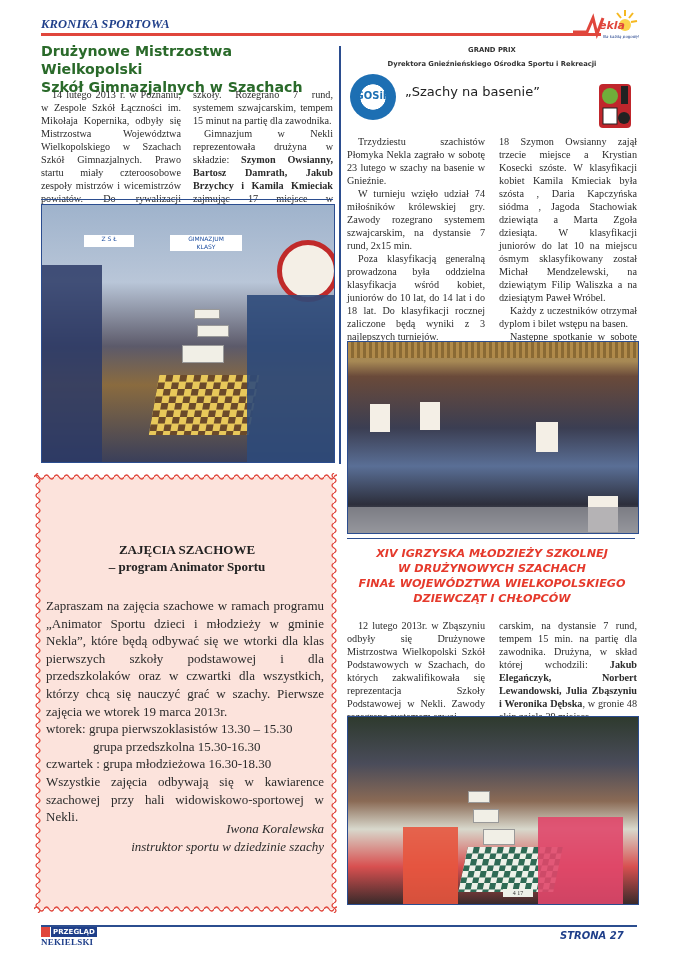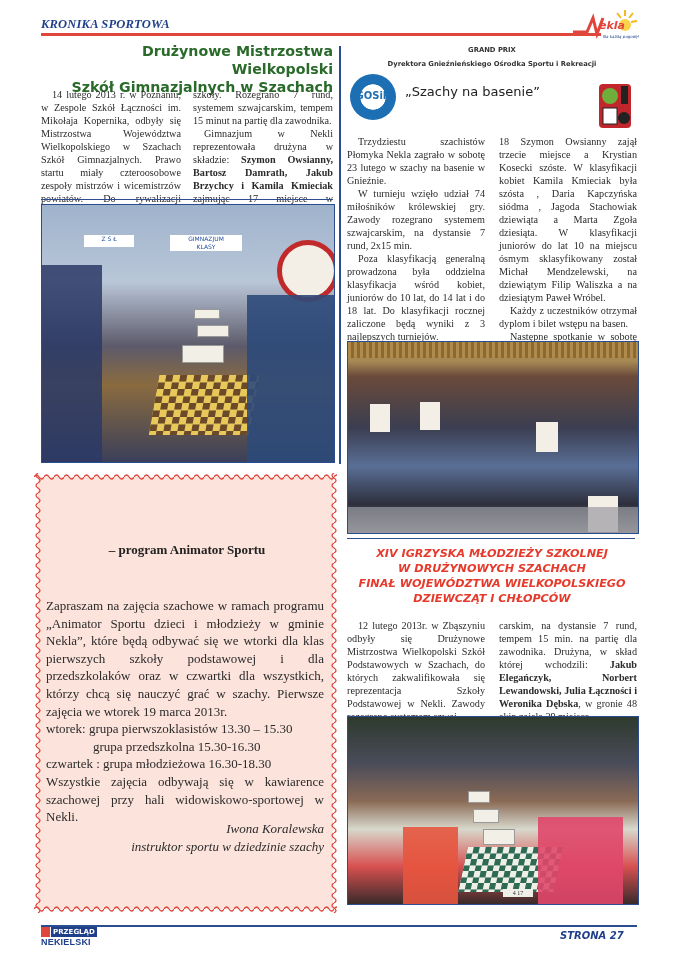--- a/index.html
+++ b/index.html
@@ -3,21 +3,21 @@
 <meta charset="utf-8">
 <style>
   html,body{margin:0;padding:0;background:#ffffff;}
   body{width:679px;height:960px;position:relative;overflow:hidden;font-family:"Liberation Serif","DejaVu Serif",serif;color:#2b2b2b;}
   .abs{position:absolute;}
   
   .section-label{left:41px;top:17px;font-style:italic;font-weight:bold;font-size:12.5px;color:#1f3f8a;letter-spacing:0.2px;}
   .header-rule{left:41px;top:33px;width:560px;height:3px;background:#e0463c;}
   .nekla-logo{left:573px;top:8px;width:68px;height:34px;}
   
-  .art1-title{left:41px;top:42px;width:292px;text-align:right;font-family:"DejaVu Sans","Liberation Sans",sans-serif;font-weight:bold;font-size:14.2px;line-height:18px;color:#2a6a2a;}
+  .art1-title{left:41px;top:42px;width:292px;text-align:left;font-family:"DejaVu Sans","Liberation Sans",sans-serif;font-weight:bold;font-size:14.2px;line-height:18px;color:#2a6a2a;}
   .col{font-size:10.2px;line-height:13px;text-align:justify;}
   .col p{margin:0;text-indent:11px;}
   .art1-col1{left:41px;top:88px;width:140px;}
   .art1-col2{left:193px;top:88px;width:140px;}
   .vrule{left:339px;top:46px;width:2px;height:418px;background:#2b4d8f;}
   .hrule-left{left:41px;top:199px;width:292px;height:1px;background:#2b4d8f;}
   .photo{border:1px solid #2b4d8f;overflow:hidden;}
   .photo1{left:41px;top:204px;width:292px;height:257px;background:linear-gradient(180deg,#9fb3cc 0%,#b9c6d8 30%,#5c5a6a 55%,#8a6b3f 70%,#3a3f5a 100%);}
   .photo2{left:347px;top:341px;width:290px;height:191px;background:linear-gradient(180deg,#9c7f4a 0%,#a88a55 10%,#6a4a3a 18%,#3b3e52 45%,#5a6f96 65%,#2d2f3c 85%,#8c8f96 100%);}
   .photo3{left:347px;top:716px;width:290px;height:187px;background:linear-gradient(180deg,#2e3a2e 0%,#4a4c5a 25%,#8a6a55 45%,#d8d8cc 60%,#d85050 80%,#3a2a2a 100%);}
@@ -44,21 +44,21 @@
   
   .hrule-right{left:347px;top:538px;width:288px;height:1px;background:#2b4d8f;}
   .igrzyska-title{left:347px;top:546px;width:290px;text-align:center;font-family:"DejaVu Sans","Liberation Sans",sans-serif;font-weight:bold;font-style:italic;font-size:11.2px;line-height:15px;color:#e53a2c;}
   .art3-col1{left:347px;top:619px;width:138px;}
   .art3-col2{left:499px;top:619px;width:138px;}
   
   .footer-rule{left:41px;top:925px;width:596px;height:2px;background:#2b4d8f;}
   .footer-logo{left:41px;top:927px;width:60px;height:24px;}
   .fl-box{position:absolute;left:10px;top:0;background:#1f3f8a;color:#fff;font-family:"DejaVu Sans",sans-serif;font-weight:bold;font-size:7px;padding:0 2px;line-height:10px;}
   .fl-icon{position:absolute;left:0;top:0;width:9px;height:10px;background:#e0463c;}
-  .fl-name{position:absolute;left:0;top:10px;font-family:Liberation Sans, sans-serif;font-weight:bold;font-size:9px;color:#1f3f8a;letter-spacing:0.2px;}
+  .fl-name{position:absolute;left:0;top:10px;font-family:Liberation Serif, serif;font-weight:bold;font-size:9px;color:#1f3f8a;letter-spacing:0.2px;}
   .page-number{left:560px;top:930px;width:77px;text-align:left;font-family:"DejaVu Sans","Liberation Sans",sans-serif;font-weight:bold;font-style:italic;font-size:10px;color:#1f3f8a;}
   b{font-weight:bold;}
 </style>
 </head>
 <body>
 
 <div class="abs section-label">KRONIKA SPORTOWA</div>
 <div class="abs header-rule"></div>
 <div class="abs nekla-logo">
   <svg width="68" height="34" viewBox="0 0 68 34">
@@ -144,20 +144,21 @@
         <path d="M4 0 Q0 2.5 4 5 T4 10" stroke="#e0463c" stroke-width="1.3" fill="none"></path>
       </pattern>
   </defs>
   <rect x="4" y="4" width="295" height="432" fill="#fce3dc"></rect>
   <rect x="0" y="0" width="303" height="8" fill="url(#wh)"></rect>
   <rect x="0" y="432" width="303" height="8" fill="url(#wh)"></rect>
   <rect x="0" y="0" width="8" height="440" fill="url(#wv)"></rect>
   <rect x="295" y="0" width="8" height="440" fill="url(#wv)"></rect>
 </svg>
 <div class="abs notice-title">
+  <div>ZAJĘCIA SZACHOWE</div>
   <div>– program Animator Sportu</div>
 </div>
 <div class="abs notice-body">
   <p>Zapraszam na zajęcia szachowe w ramach programu „Animator Sportu dzieci i młodzieży w gminie Nekla”, które będą odbywać się we wtorki dla klas pierwszych szkoły podstawowej i dla przedszkolaków oraz w czwartki dla wszystkich, którzy chcą się nauczyć grać w szachy. Pierwsze zajęcia we wtorek 19 marca 2013r.</p>
   <p>wtorek: grupa pierwszoklasistów 13.30 – 15.30</p>
   <p class="sched-indent">grupa przedszkolna 15.30-16.30</p>
   <p>czwartek : grupa młodzieżowa 16.30-18.30</p>
   <p>Wszystkie zajęcia odbywają się w kawiarence szachowej przy hali widowiskowo-sportowej w Nekli.</p>
 </div>
 <div class="abs signature">
@@ -169,21 +170,21 @@
 <div class="abs igrzyska-title">
   <div>XIV IGRZYSKA MŁODZIEŻY SZKOLNEJ</div>
   <div>W DRUŻYNOWYCH SZACHACH</div>
   <div>FINAŁ WOJEWÓDZTWA WIELKOPOLSKIEGO</div>
   <div>DZIEWCZĄT I CHŁOPCÓW</div>
 </div>
 <div class="abs col art3-col1">
   <p>12 lutego 2013r. w Zbąszyniu odbyły się Drużynowe Mistrzostwa Wielkopolski Szkół Podstawowych w Szachach, do których zakwalifikowała się reprezentacja Szkoły Podstawowej w Nekli. Zawody rozegrano systemem szwaj-</p>
 </div>
 <div class="abs col art3-col2">
-  <p style="text-indent:0"><span>carskim, na dystansie 7 rund, tempem 15 min. na partię dla zawodnika. Drużyna, w skład której wchodzili: </span><b>Jakub Elegańczyk, Norbert Lewandowski, Julia Łączności i Weronika Dębska</b><span>, w gronie 48 ekip zajęła 29 miejsce.</span></p>
+  <p style="text-indent:0"><span>carskim, na dystansie 7 rund, tempem 15 min. na partię dla zawodnika. Drużyna, w skład której wchodzili: </span><b>Jakub Elegańczyk, Norbert Lewandowski, Julia Zbąszyniu i Weronika Dębska</b><span>, w gronie 48 ekip zajęła 29 miejsce.</span></p>
 </div>
 <div class="abs photo photo3">
   <div class="board-green" style="left:115px;top:130px;width:95px;height:45px;transform:skewX(-12deg);"></div>
   <div class="clock" style="left:135px;top:112px;width:30px;height:14px;"></div>
   <div class="clock" style="left:125px;top:92px;width:24px;height:12px;"></div>
   <div class="clock" style="left:120px;top:74px;width:20px;height:10px;"></div>
   <div style="position:absolute;left:155px;top:172px;width:30px;height:8px;background:#eef0e8;font-size:6px;text-align:center;line-height:8px;color:#333;">4 17</div>
   <div style="position:absolute;left:55px;top:110px;width:55px;height:77px;background:#e7553e;opacity:0.9;"></div>
   <div style="position:absolute;left:190px;top:100px;width:85px;height:87px;background:#e0476a;opacity:0.9;"></div>
 </div>

